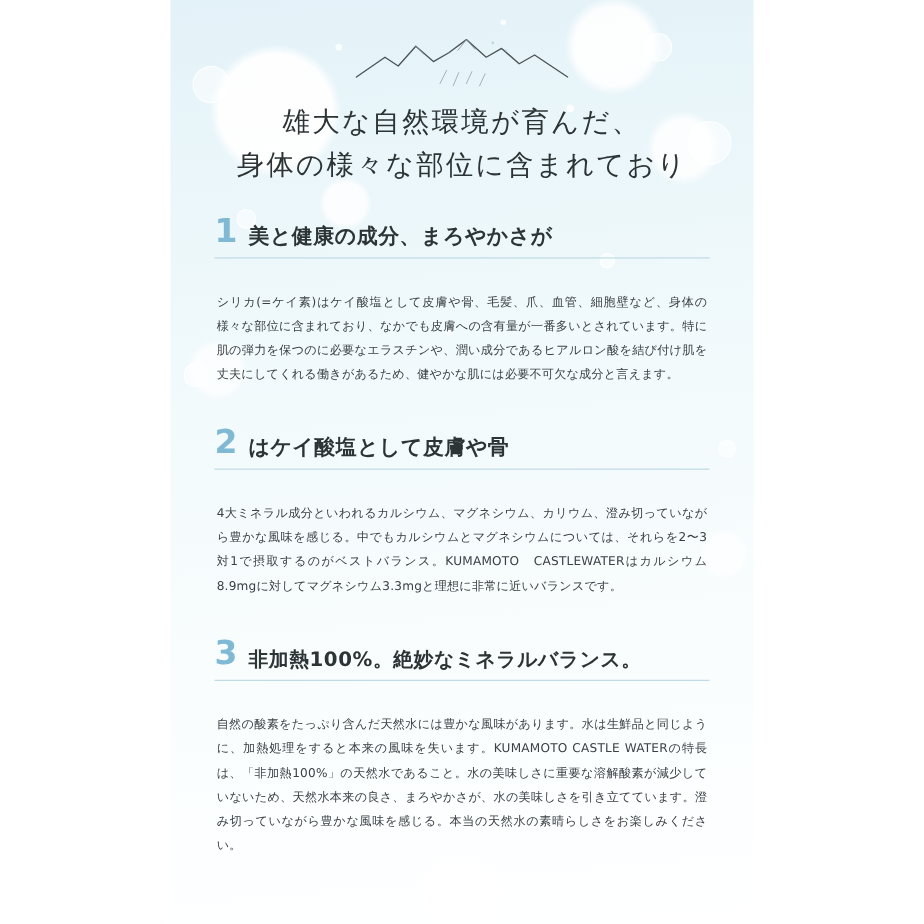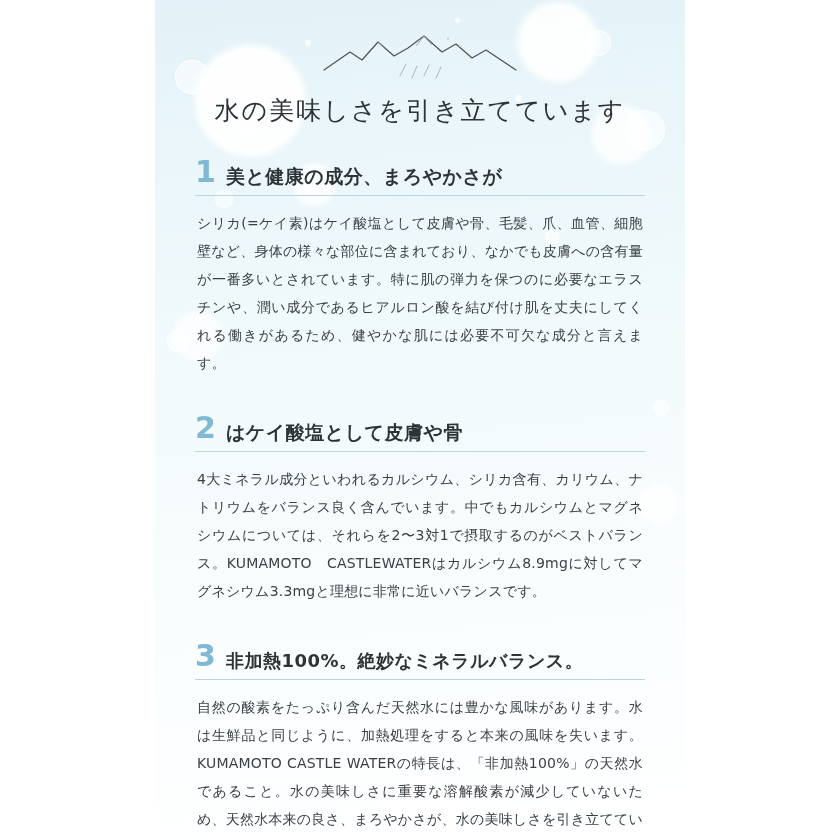--- a/index.html
+++ b/index.html
@@ -103,24 +103,24 @@
     font-size: 19px;
     font-weight: 700;
     color: #2d3436;
     letter-spacing: 0.5px;
     line-height: 1.2;
   }
   .sec-title.small {
     font-size: 18px;
   }
   .sec-body {
-    margin-top: 13px;
+    margin-top: 29px;
     padding: 0 2px;
     font-family: "DejaVu Sans", sans-serif;
-    font-size: 14px;
+    font-size: 11px;
     line-height: 2.0;
     color: #3b4045;
     letter-spacing: 0.2px;
     text-align: justify;
   }
   .sec-body p { margin: 0; }
 </style>
 </head>
 <body>
 
@@ -146,42 +146,43 @@
         <svg width="200" height="60" viewBox="0 0 200 60" aria-hidden="true">
           <path d="M4 44 L30 26 L42 34 L58 16 L74 30 L88 22 L104 10 L122 26 L136 18 L152 32 L166 24 L196 44" fill="none" stroke="#4c5356" stroke-width="1.2" stroke-linejoin="round" stroke-linecap="round"></path>
           <path d="M58 16 L66 24 M104 10 L112 19 M104 10 L96 20" fill="none" stroke="#8e9a9e" stroke-width="0.8"></path>
           <path d="M80 50 L86 38 M92 52 L97 40 M104 50 L109 39 M116 52 L121 41" fill="none" stroke="#9fb3bb" stroke-width="0.9" stroke-linecap="round"></path>
           <circle cx="128" cy="13" r="1.2" fill="#b9d7e2"></circle>
           <circle cx="140" cy="20" r="0.9" fill="#b9d7e2"></circle>
         </svg>
       </div>
 
       <div class="headline">
-        <span class="line">水の美味しさを引き立てています</span>
+        <span class="line">雄大な自然環境が育んだ、</span>
+        <span class="line">身体の様々な部位に含まれており</span>
       </div>
 
       <div class="sections">
 
         <div class="section">
           <div class="sec-head">
             <span class="sec-num">1</span>
             <span class="sec-title">美と健康の成分、まろやかさが</span>
           </div>
           <div class="sec-body">
             <p>シリカ(=ケイ素)はケイ酸塩として皮膚や骨、毛髪、爪、血管、細胞壁など、身体の様々な部位に含まれており、なかでも皮膚への含有量が一番多いとされています。特に肌の弾力を保つのに必要なエラスチンや、潤い成分であるヒアルロン酸を結び付け肌を丈夫にしてくれる働きがあるため、健やかな肌には必要不可欠な成分と言えます。</p>
           </div>
         </div>
 
         <div class="section">
           <div class="sec-head">
             <span class="sec-num">2</span>
             <span class="sec-title">はケイ酸塩として皮膚や骨</span>
           </div>
           <div class="sec-body">
-            <p>4大ミネラル成分といわれるカルシウム、シリカ含有、カリウム、ナトリウムをバランス良く含んでいます。中でもカルシウムとマグネシウムについては、それらを2〜3対1で摂取するのがベストバランス。KUMAMOTO　CASTLEWATERはカルシウム8.9mgに対してマグネシウム3.3mgと理想に非常に近いバランスです。</p>
+            <p>4大ミネラル成分といわれるカルシウム、マグネシウム、カリウム、澄み切っていながら豊かな風味を感じる。中でもカルシウムとマグネシウムについては、それらを2〜3対1で摂取するのがベストバランス。KUMAMOTO　CASTLEWATERはカルシウム8.9mgに対してマグネシウム3.3mgと理想に非常に近いバランスです。</p>
           </div>
         </div>
 
         <div class="section">
           <div class="sec-head">
             <span class="sec-num">3</span>
             <span class="sec-title small">非加熱100%。絶妙なミネラルバランス。</span>
           </div>
           <div class="sec-body">
             <p>自然の酸素をたっぷり含んだ天然水には豊かな風味があります。水は生鮮品と同じように、加熱処理をすると本来の風味を失います。KUMAMOTO CASTLE WATERの特長は、「非加熱100%」の天然水であること。水の美味しさに重要な溶解酸素が減少していないため、天然水本来の良さ、まろやかさが、水の美味しさを引き立てています。澄み切っていながら豊かな風味を感じる。本当の天然水の素晴らしさをお楽しみください。</p>

